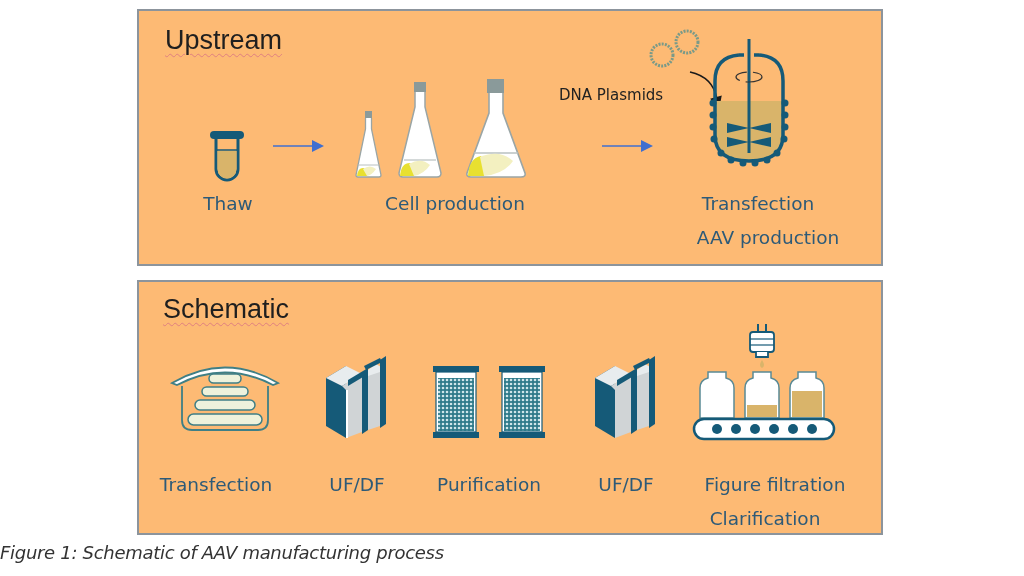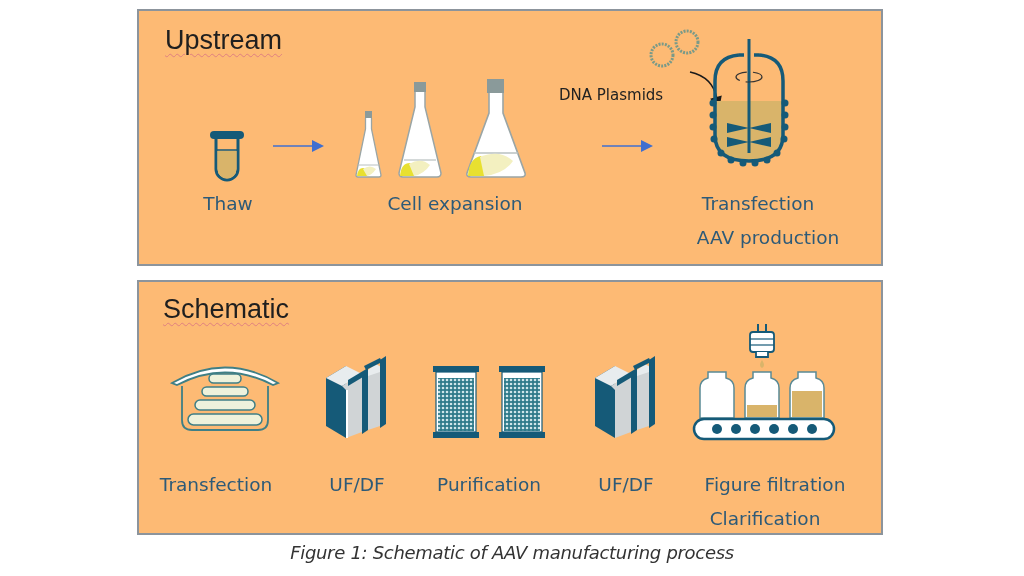--- a/index.html
+++ b/index.html
@@ -5,21 +5,21 @@
   html, body { margin: 0; padding: 0; background: #ffffff; }
   body { width: 1024px; height: 576px; position: relative; overflow: hidden; font-family: "DejaVu Sans", sans-serif; }
   .panel { position: absolute; border: 2px solid #8c949c; background: #fdba74; box-sizing: border-box; }
   #upstream { left: 137px; top: 9px; width: 746px; height: 257px; }
   #downstream { left: 137px; top: 280px; width: 746px; height: 255px; }
   .panel-title { position: absolute; font-family: "Liberation Sans", sans-serif; font-size: 27px; color: #1f1f1f; text-decoration: underline wavy #e08080; text-decoration-thickness: 1px; text-underline-offset: 4px; }
   #upstream .panel-title { left: 26px; top: 14px; }
   #downstream .panel-title { left: 24px; top: 12px; }
   .label { position: absolute; font-family: "DejaVu Sans", sans-serif; font-size: 18.5px; color: #2d5a78; text-align: center; white-space: nowrap; transform: translateX(-50%); }
   .icon { position: absolute; }
-  .caption { position: absolute; left: 0; width: 1024px; top: 542px; text-align: center; font-family: "DejaVu Sans", sans-serif; font-style: italic; font-size: 18px; color: #333; letter-spacing: -0.3px; }
+  .caption { position: absolute; left: 0; width: 1024px; top: 542px; text-align: left; font-family: "DejaVu Sans", sans-serif; font-style: italic; font-size: 18px; color: #333; letter-spacing: -0.3px; }
   .plasmid-label { position: absolute; font-family: "DejaVu Sans", sans-serif; font-size: 15px; color: #222; white-space: nowrap; }
 </style>
 </head>
 <body>
 
 <div class="panel" id="upstream">
   <div class="panel-title">Upstream</div>
 
   <svg class="icon" style="left:68px; top:118px;" width="40" height="58" viewBox="0 0 40 58">
     <rect x="3" y="2" width="34" height="8" rx="4" fill="#155a78"></rect>
@@ -53,21 +53,21 @@
     </g>
 
     <g>
       <rect x="147" y="-10" width="17" height="14" fill="#8a9a9a" transform="translate(-14 12)"></rect>
       <path d="M135 16 V36 L113 96 Q112 100 117 100 H167 Q172 100 171 96 L149 36 V16" fill="#fff" stroke="#9aa5a5" stroke-width="1.6"></path>
       <line x1="120" y1="76" x2="164" y2="76" stroke="#b8c0c0" stroke-width="1.3"></line>
       <path d="M114 99 Q115 81 127 79 Q134 86 130 99 Z" fill="#e8e030"></path>
       <path d="M126 80 Q146 72 159 84 Q150 97 130 99 Z" fill="#f3f0c0"></path>
     </g>
   </svg>
-  <div class="label" style="left:316px; top:182px;">Cell expansion</div>
+  <div class="label" style="left:316px; top:182px;">Cell production</div>
 
   <svg class="icon" style="left:463px; top:128px;" width="52" height="14" viewBox="0 0 52 14">
     <line x1="0" y1="7" x2="40" y2="7" stroke="#3f6fd0" stroke-width="1.5"></line>
     <polygon points="39,1 51,7 39,13" fill="#3f6fd0"></polygon>
   </svg>
 
   <svg class="icon" style="left:506px; top:16px;" width="60" height="50" viewBox="0 0 60 50">
     <circle cx="17" cy="28" r="11" fill="none" stroke="#7a9a88" stroke-width="3" stroke-dasharray="2 1.2"></circle>
     <circle cx="42" cy="15" r="11" fill="none" stroke="#7a9a88" stroke-width="3" stroke-dasharray="2 1.2"></circle>
   </svg>

